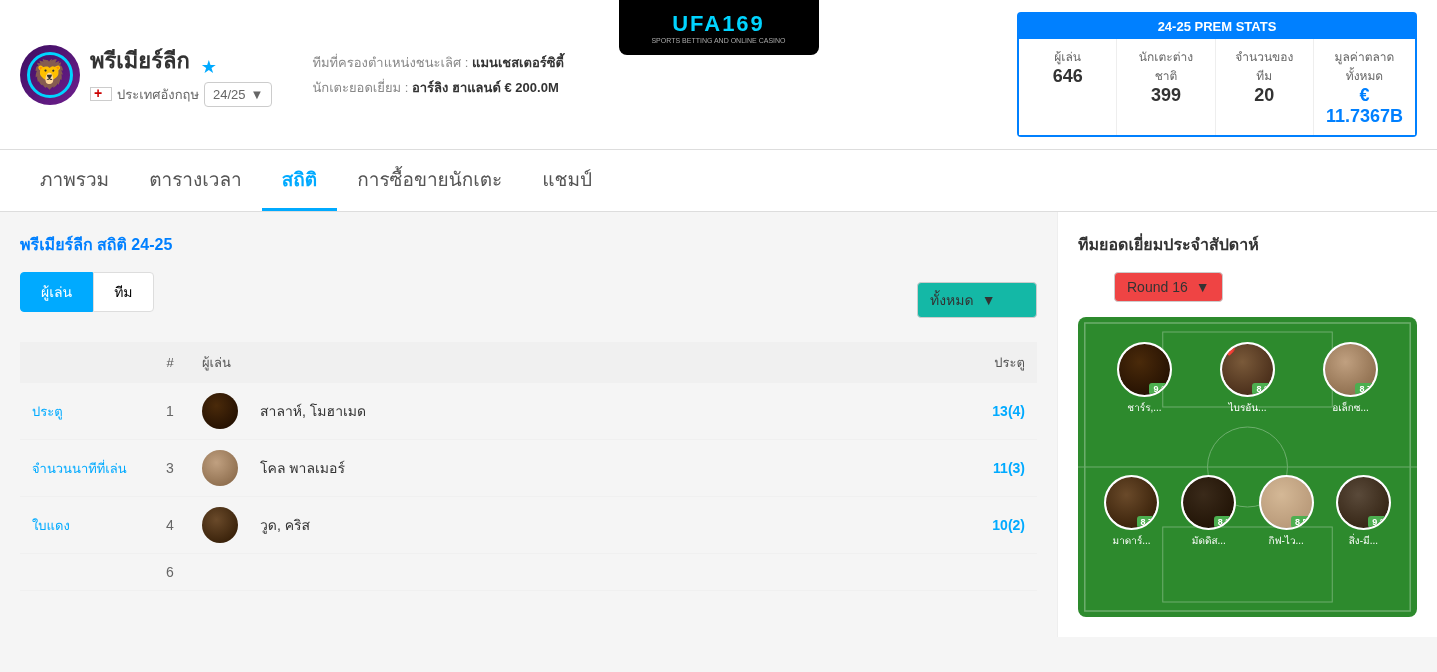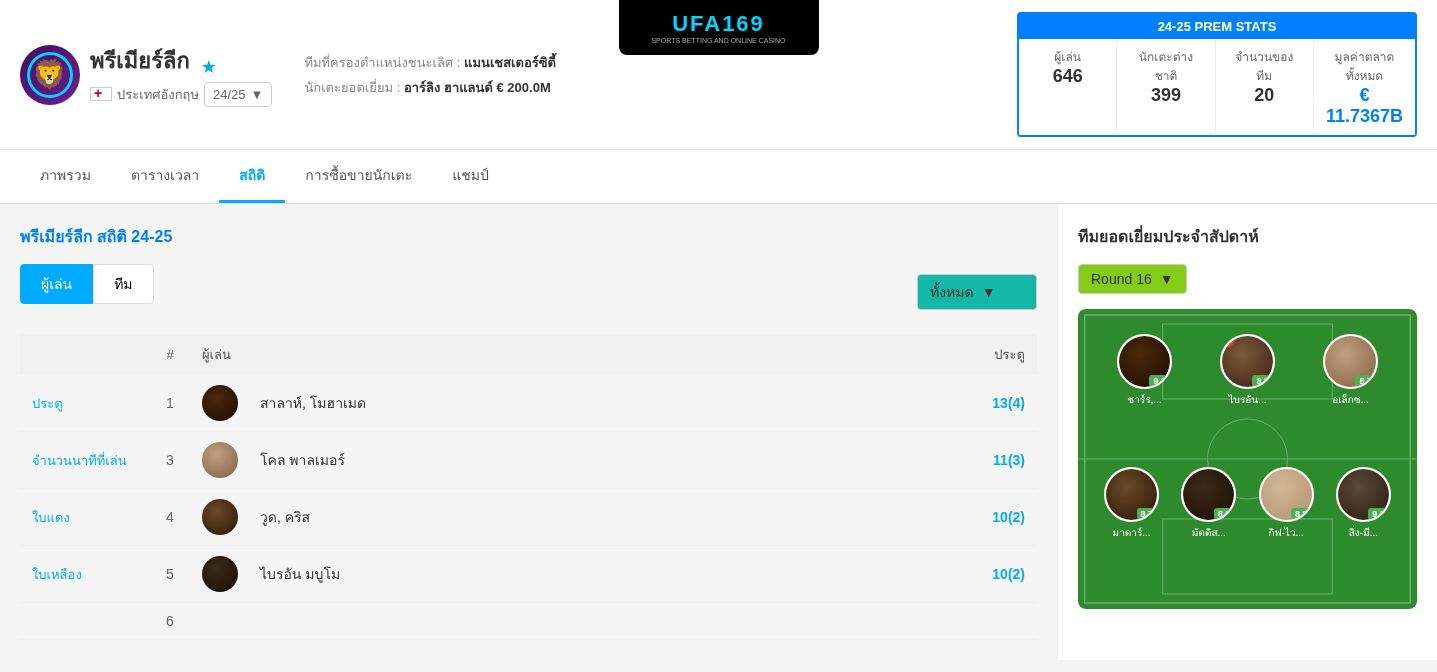--- a/index.html
+++ b/index.html
@@ -7,42 +7,42 @@
 
     
     .header { background: white; padding: 12px 20px; display: flex; align-items: center; gap: 20px; border-bottom: 1px solid #ddd; position: relative; }
     .logo-area { display: flex; align-items: center; gap: 10px; }
     .pl-logo { width: 60px; height: 60px; background: linear-gradient(135deg, #3d0e61, #6f1f8e); border-radius: 50%; display: flex; align-items: center; justify-content: center; color: white; font-weight: bold; font-size: 10px; text-align: center; position: relative; }
     .pl-logo::before { content: ''; position: absolute; width: 40px; height: 40px; border: 3px solid #00d4ff; border-radius: 50%; }
     .league-title { font-size: 22px; font-weight: bold; color: #333; }
     .star-icon { color: #00aaff; font-size: 18px; margin-left: 5px; }
     .country-flag { display: flex; align-items: center; gap: 5px; color: #666; font-size: 13px; }
     .season-selector { border: 1px solid #ccc; border-radius: 4px; padding: 4px 8px; font-size: 13px; display: flex; align-items: flex-start; gap: 5px; cursor: pointer; background: white; }
-    .header-mid { display: flex; flex-direction: column; gap: 4px; font-size: 13px; color: #555; margin-left: 12px; }
+    .header-mid { display: flex; flex-direction: column; gap: 4px; font-size: 13px; color: #555; margin-left: 20px; }
     .header-mid span { color: #888; }
     .header-mid strong { color: #333; }
 
     
     .ufa-banner { position: absolute; left: 50%; transform: translateX(-50%); top: 0; width: 200px; height: 55px; background: black; display: flex; align-items: center; justify-content: center; border-radius: 0 0 8px 8px; }
     .ufa-text { color: #00d4ff; font-size: 22px; font-weight: bold; letter-spacing: 2px; }
     .ufa-sub { color: #aaa; font-size: 7px; text-align: center; }
 
     
     .stats-box { margin-left: auto; border: 2px solid #0080ff; border-radius: 4px; min-width: 400px; }
     .stats-box-title { background: #0080ff; color: white; text-align: center; padding: 5px; font-size: 13px; font-weight: bold; }
     .stats-box-content { background: white; display: flex; gap: 0; }
     .stat-item { flex: 1; text-align: center; padding: 8px 12px; border-right: 1px solid #eee; }
     .stat-item:last-child { border-right: none; }
     .stat-label { font-size: 12px; color: #666; }
     .stat-value { font-size: 18px; font-weight: bold; color: #333; }
     .stat-value.blue { color: #0080ff; }
 
     
     .nav-tabs { background: white; border-bottom: 1px solid #ddd; display: flex; padding: 0 20px; }
-    .nav-tab { padding: 14px 20px; cursor: pointer; color: #555; font-size: 14px; border-bottom: 3px solid transparent; }
+    .nav-tab { padding: 14px 20px; cursor: pointer; color: #555; font-size: 19px; border-bottom: 3px solid transparent; }
     .nav-tab.active { color: #00aaff; border-bottom: 3px solid #00aaff; font-weight: bold; }
 
     
     .main-content { display: flex; gap: 0; padding: 0; }
 
     
     .left-panel { flex: 1; padding: 20px; }
     .section-title { font-size: 16px; font-weight: bold; color: #0080ff; margin-bottom: 15px; }
 
     
@@ -64,21 +64,21 @@
     .player-name { color: #333; margin-left: 12px; }
     .stat-link { color: #00aaff; text-decoration: none; font-weight: bold; }
     .category-label { color: #00aaff; text-decoration: none; cursor: pointer; font-size: 13px; }
     .category-col { width: 130px; }
 
     
     .right-panel { width: 380px; padding: 20px; border-left: 1px solid #eee; background: white; }
     .right-title { font-size: 16px; font-weight: bold; color: #333; margin-bottom: 15px; }
 
     
-    .round-selector { border: 1px solid #ccc; border-radius: 4px; padding: 6px 12px; font-size: 14px; display: inline-flex; align-items: center; gap: 8px; cursor: pointer; background: #84cc16; margin-bottom: 15px; }
+    .round-selector { border: 1px solid #ccc; border-radius: 4px; padding: 6px 12px; font-size: 14px; display: inline-flex; align-items: center; gap: 8px; cursor: pointer; background: #ef4444; margin-bottom: 15px; margin-left: 36px; }
 
     
     .field-container { background: #2d8a2d; border-radius: 8px; padding: 15px; min-height: 300px; position: relative; }
 
     
     .field-row { display: flex; justify-content: space-around; margin-bottom: 30px; }
     .field-player { display: flex; flex-direction: column; align-items: center; gap: 3px; }
     .field-player-avatar { width: 55px; height: 55px; border-radius: 50%; background: #ccc; border: 2px solid white; position: relative; display: flex; align-items: center; justify-content: center; overflow: hidden; }
     .rating-badge { position: absolute; bottom: 0; right: 0; background: #4CAF50; color: white; font-size: 9px; font-weight: bold; padding: 1px 4px; border-radius: 3px; }
     .field-player-name { color: white; font-size: 10px; text-align: center; max-width: 60px; }
@@ -222,31 +222,20 @@
             <td class="rank-col">4</td>
             <td>
               <div class="player-cell">
                 <div class="player-avatar face-4"></div>
                 <span class="player-name">วูด, คริส</span>
               </div>
             </td>
             <td style="text-align: right;"><a class="stat-link" href="#">10(2)</a></td>
           </tr>
           <tr>
-            <td><span class="category-label">ใบเหลือง</span></td>
-            <td class="rank-col">5</td>
-            <td>
-              <div class="player-cell">
-                <div class="player-avatar face-5"></div>
-                <span class="player-name">ไบรอัน มบูโม</span>
-              </div>
-            </td>
-            <td style="text-align: right;"><a class="stat-link" href="#">10(2)</a></td>
-          </tr>
-          <tr>
             <td></td>
             <td class="rank-col">6</td>
             <td></td>
             <td style="text-align: right;"></td>
           </tr>
         </tbody>
     </table>
   </div>
 
   <div class="right-panel">

